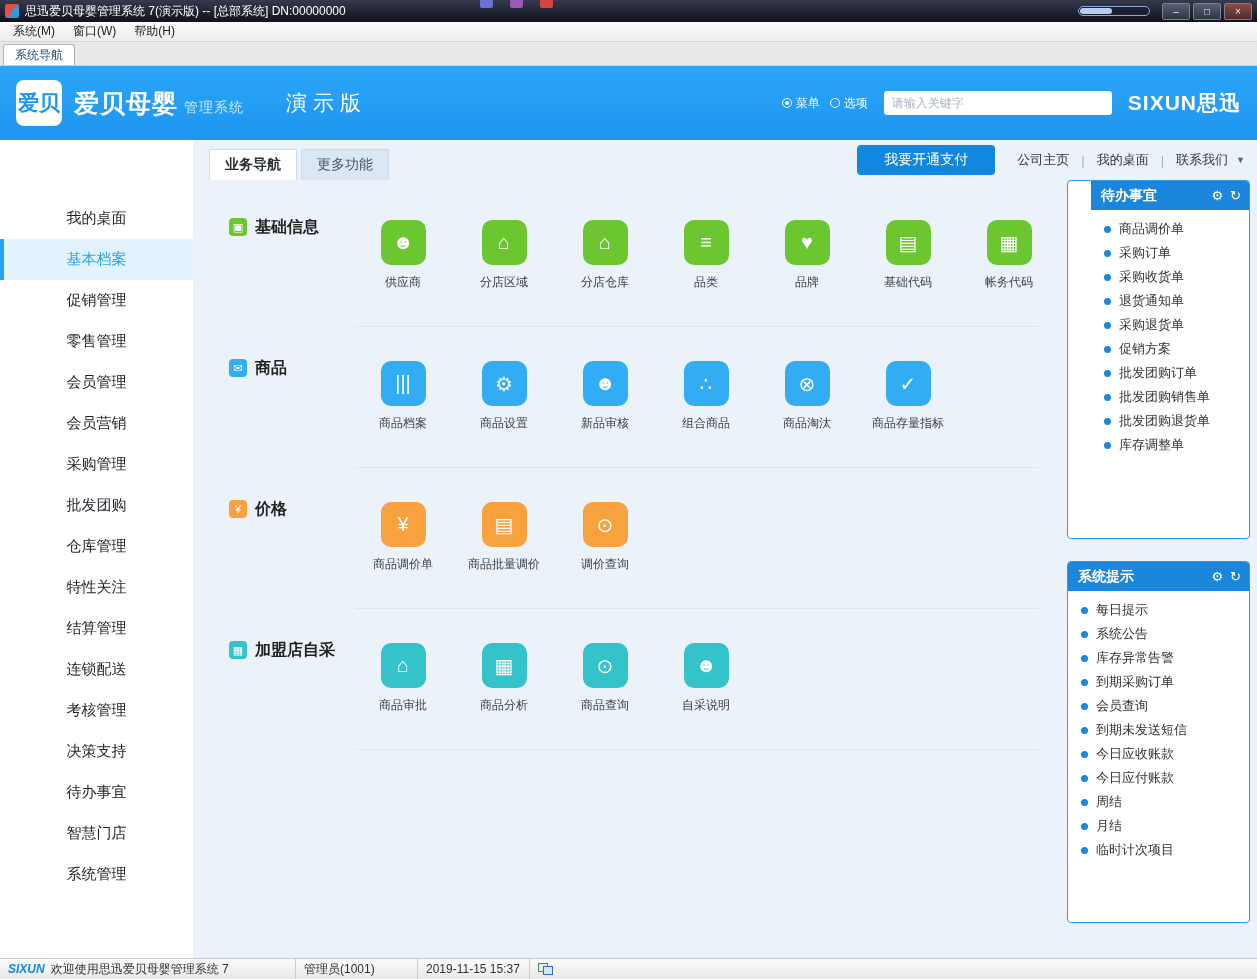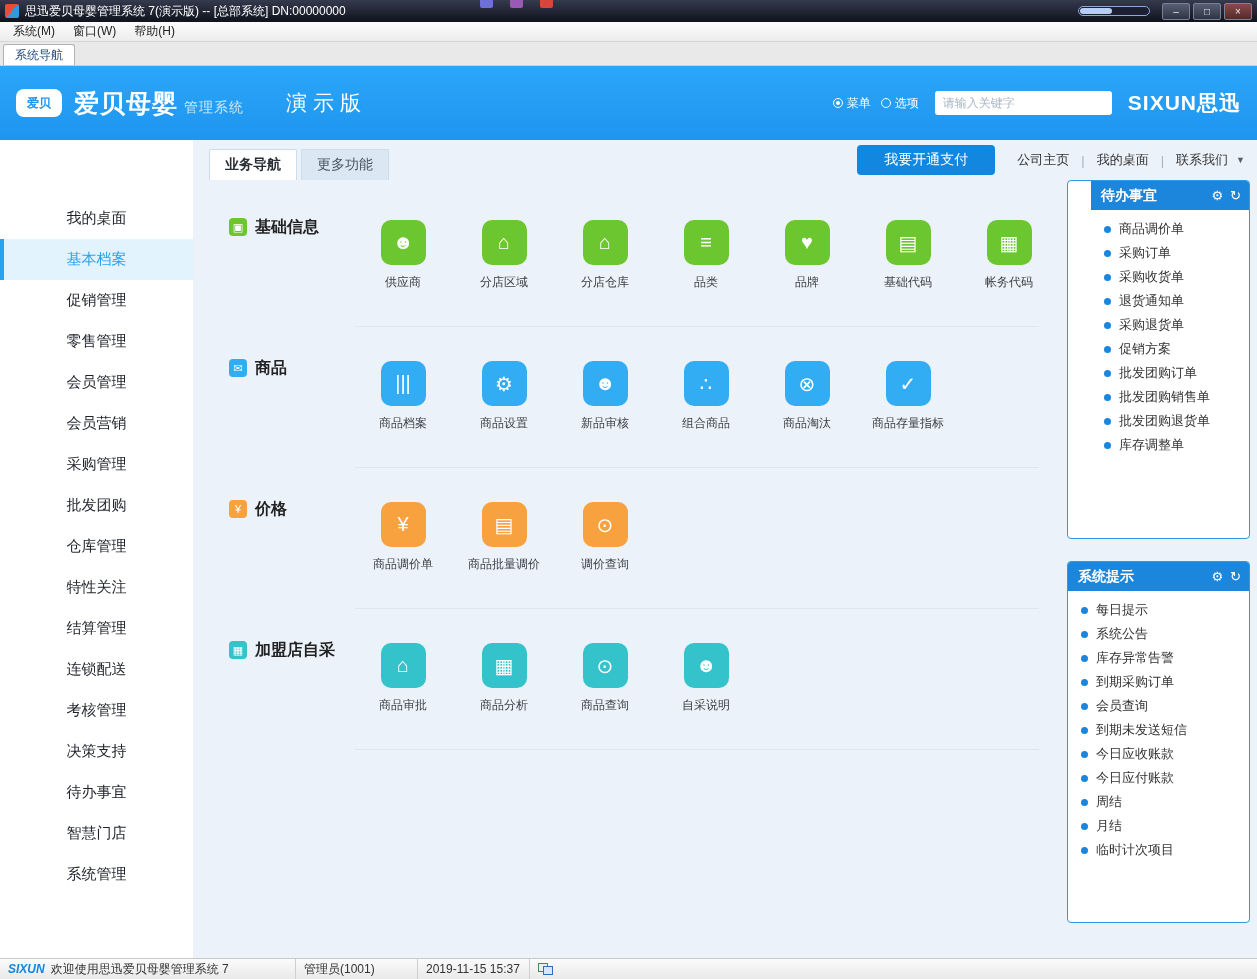--- a/index.html
+++ b/index.html
@@ -21,30 +21,30 @@
   .win-btn.close { background:linear-gradient(#8a4a4a,#552a2a); }
 
   
   .menubar { height:20px; background:linear-gradient(#fcfcfc,#ececec); border-bottom:1px solid #d6d6d6; display:flex; align-items:center; font-size:12px; color:#222; padding-left:4px; }
   .menu-item { padding:0 9px; height:100%; display:flex; align-items:center; cursor:default; }
   .tabstrip { height:24px; background:#e9e9e9; display:flex; align-items:flex-end; padding-left:3px; border-bottom:1px solid #cfcfcf; }
   .nav-tab { height:21px; background:#fff; border:1px solid #b3b3b3; border-bottom:none; border-radius:3px 3px 0 0; font-size:12px; color:#1c4a7e; padding:0 11px; display:flex; align-items:center; }
 
   
   .banner { height:74px; background:linear-gradient(#2ba6f9,#1e95ef); display:flex; align-items:center; padding:0 16px; }
-  .logo-box { width:46px; height:28px; background:#fff; border-radius:8px; display:flex; align-items:center; justify-content:center; color:#1e95ef; font-weight:bold; font-size:12px; flex:none; }
+  .logo-box { width:46px; height:46px; background:#fff; border-radius:8px; display:flex; align-items:center; justify-content:center; color:#1e95ef; font-weight:bold; font-size:21px; flex:none; }
   .brand { margin-left:12px; color:#fff; font-size:25px; font-weight:bold; letter-spacing:1px; white-space:nowrap; }
   .brand-suffix { color:#c9e9ff; font-size:14px; font-weight:normal; margin-left:6px; }
   .demo { color:#fff; font-size:21px; margin-left:42px; letter-spacing:6px; white-space:nowrap; }
   .banner-right { margin-left:auto; display:flex; align-items:center; gap:16px; }
   .radio-group { display:flex; gap:10px; color:#fff; font-size:12px; align-items:center; }
   .radio-opt { display:flex; align-items:center; gap:4px; cursor:default; }
   .radio-dot { width:10px; height:10px; border:1px solid #fff; border-radius:50%; position:relative; }
   .radio-dot.sel::after { content:""; position:absolute; inset:2px; background:#fff; border-radius:50%; }
-  .search-input { width:177px; height:24px; border:none; border-radius:3px; padding:0 8px; font-size:12px; color:#333; outline:none; }
+  .search-input { width:228px; height:24px; border:none; border-radius:3px; padding:0 8px; font-size:12px; color:#333; outline:none; }
   .search-input::placeholder { color:#a9b6c3; }
   .vendor-logo { color:#fff; font-size:21px; font-weight:bold; letter-spacing:1px; white-space:nowrap; }
 
   
   .body { display:flex; height:818px; }
   .sidebar { width:193px; background:#fff; padding-top:58px; flex:none; }
   .side-item { height:41px; display:flex; align-items:center; justify-content:center; font-size:15px; color:#1f2329; position:relative; cursor:pointer; }
   .side-item.active { background:#e3f3fd; color:#26a2f2; }
   .side-item.active::before { content:""; position:absolute; left:0; top:0; bottom:0; width:4px; background:#26a2f2; }
 

